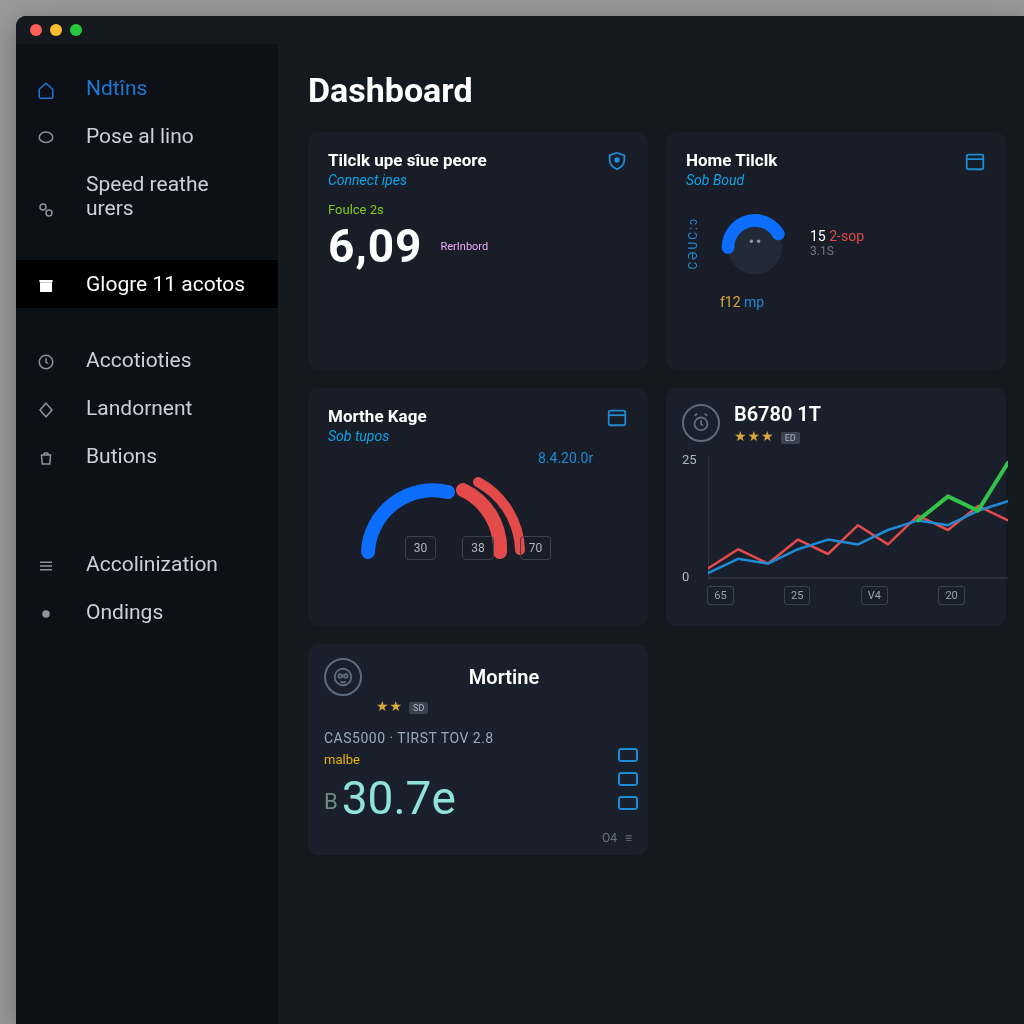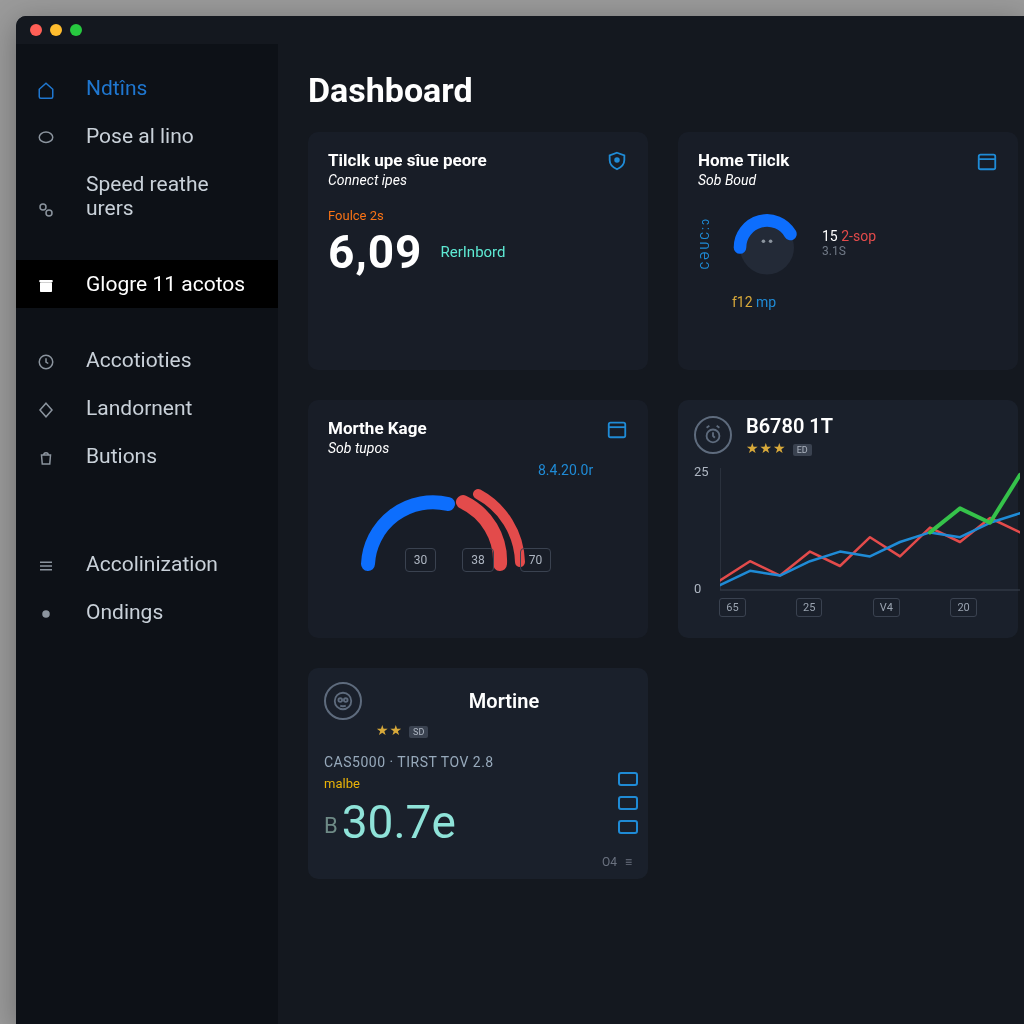--- a/index.html
+++ b/index.html
@@ -72,42 +72,42 @@
 }
 .page-title {
   color: #ffffff;
   font-size: 34px;
   font-weight: 700;
   margin-bottom: 22px;
 }
 .grid {
   display: grid;
   grid-template-columns: 340px 340px;
-  gap: 30px;
+  gap: 18px;
 }
 .card {
   background: #181d27;
   border-radius: 10px;
   padding: 18px 20px;
   position: relative;
   color: #c9d1d9;
 }
 .card.tall { min-height: 238px; }
 .card-head {
   display: flex;
   justify-content: space-between;
   align-items: flex-start;
 }
 .card-title { color: #ffffff; font-size: 17px; font-weight: 700; }
-.card-sub { color: #ffffff; font-size: 14px; font-style: italic; margin-top: 2px; }
+.card-sub { color: #0ea5e9; font-size: 14px; font-style: italic; margin-top: 2px; }
 .card-icon { color: #1f8bd6; width: 22px; height: 22px; }
-.small-label { color: #f97316; font-size: 13px; margin-top: 20px; }
+.small-label { color: #84cc16; font-size: 13px; margin-top: 14px; }
 .big-row { display: flex; align-items: flex-end; gap: 18px; margin-top: 2px; }
 .big-val { color: #ffffff; font-size: 46px; font-weight: 700; letter-spacing: 1px; }
-.side-tag { color: #5eead4; font-size: 15px; align-self: center; }
+.side-tag { color: #f0abfc; font-size: 11px; align-self: center; }
 
 .gauge-area { display: flex; align-items: center; gap: 10px; margin-top: 10px; }
 .vlabel { color: #1f8bd6; font-size: 12px; writing-mode: vertical-rl; transform: rotate(180deg); letter-spacing: 2px; }
 .gauge-text { font-size: 14px; }
 .gauge-text .r1 { color: #ffffff; }
 .gauge-text .r1 .red { color: #e34b4b; }
 .gauge-text .r2 { color: #717a87; font-size: 12px; }
 .foot-tag { color: #d8a93a; font-size: 14px; margin-top: 6px; margin-left: 34px; }
 .foot-tag .blue { color: #1f8bd6; }
 

